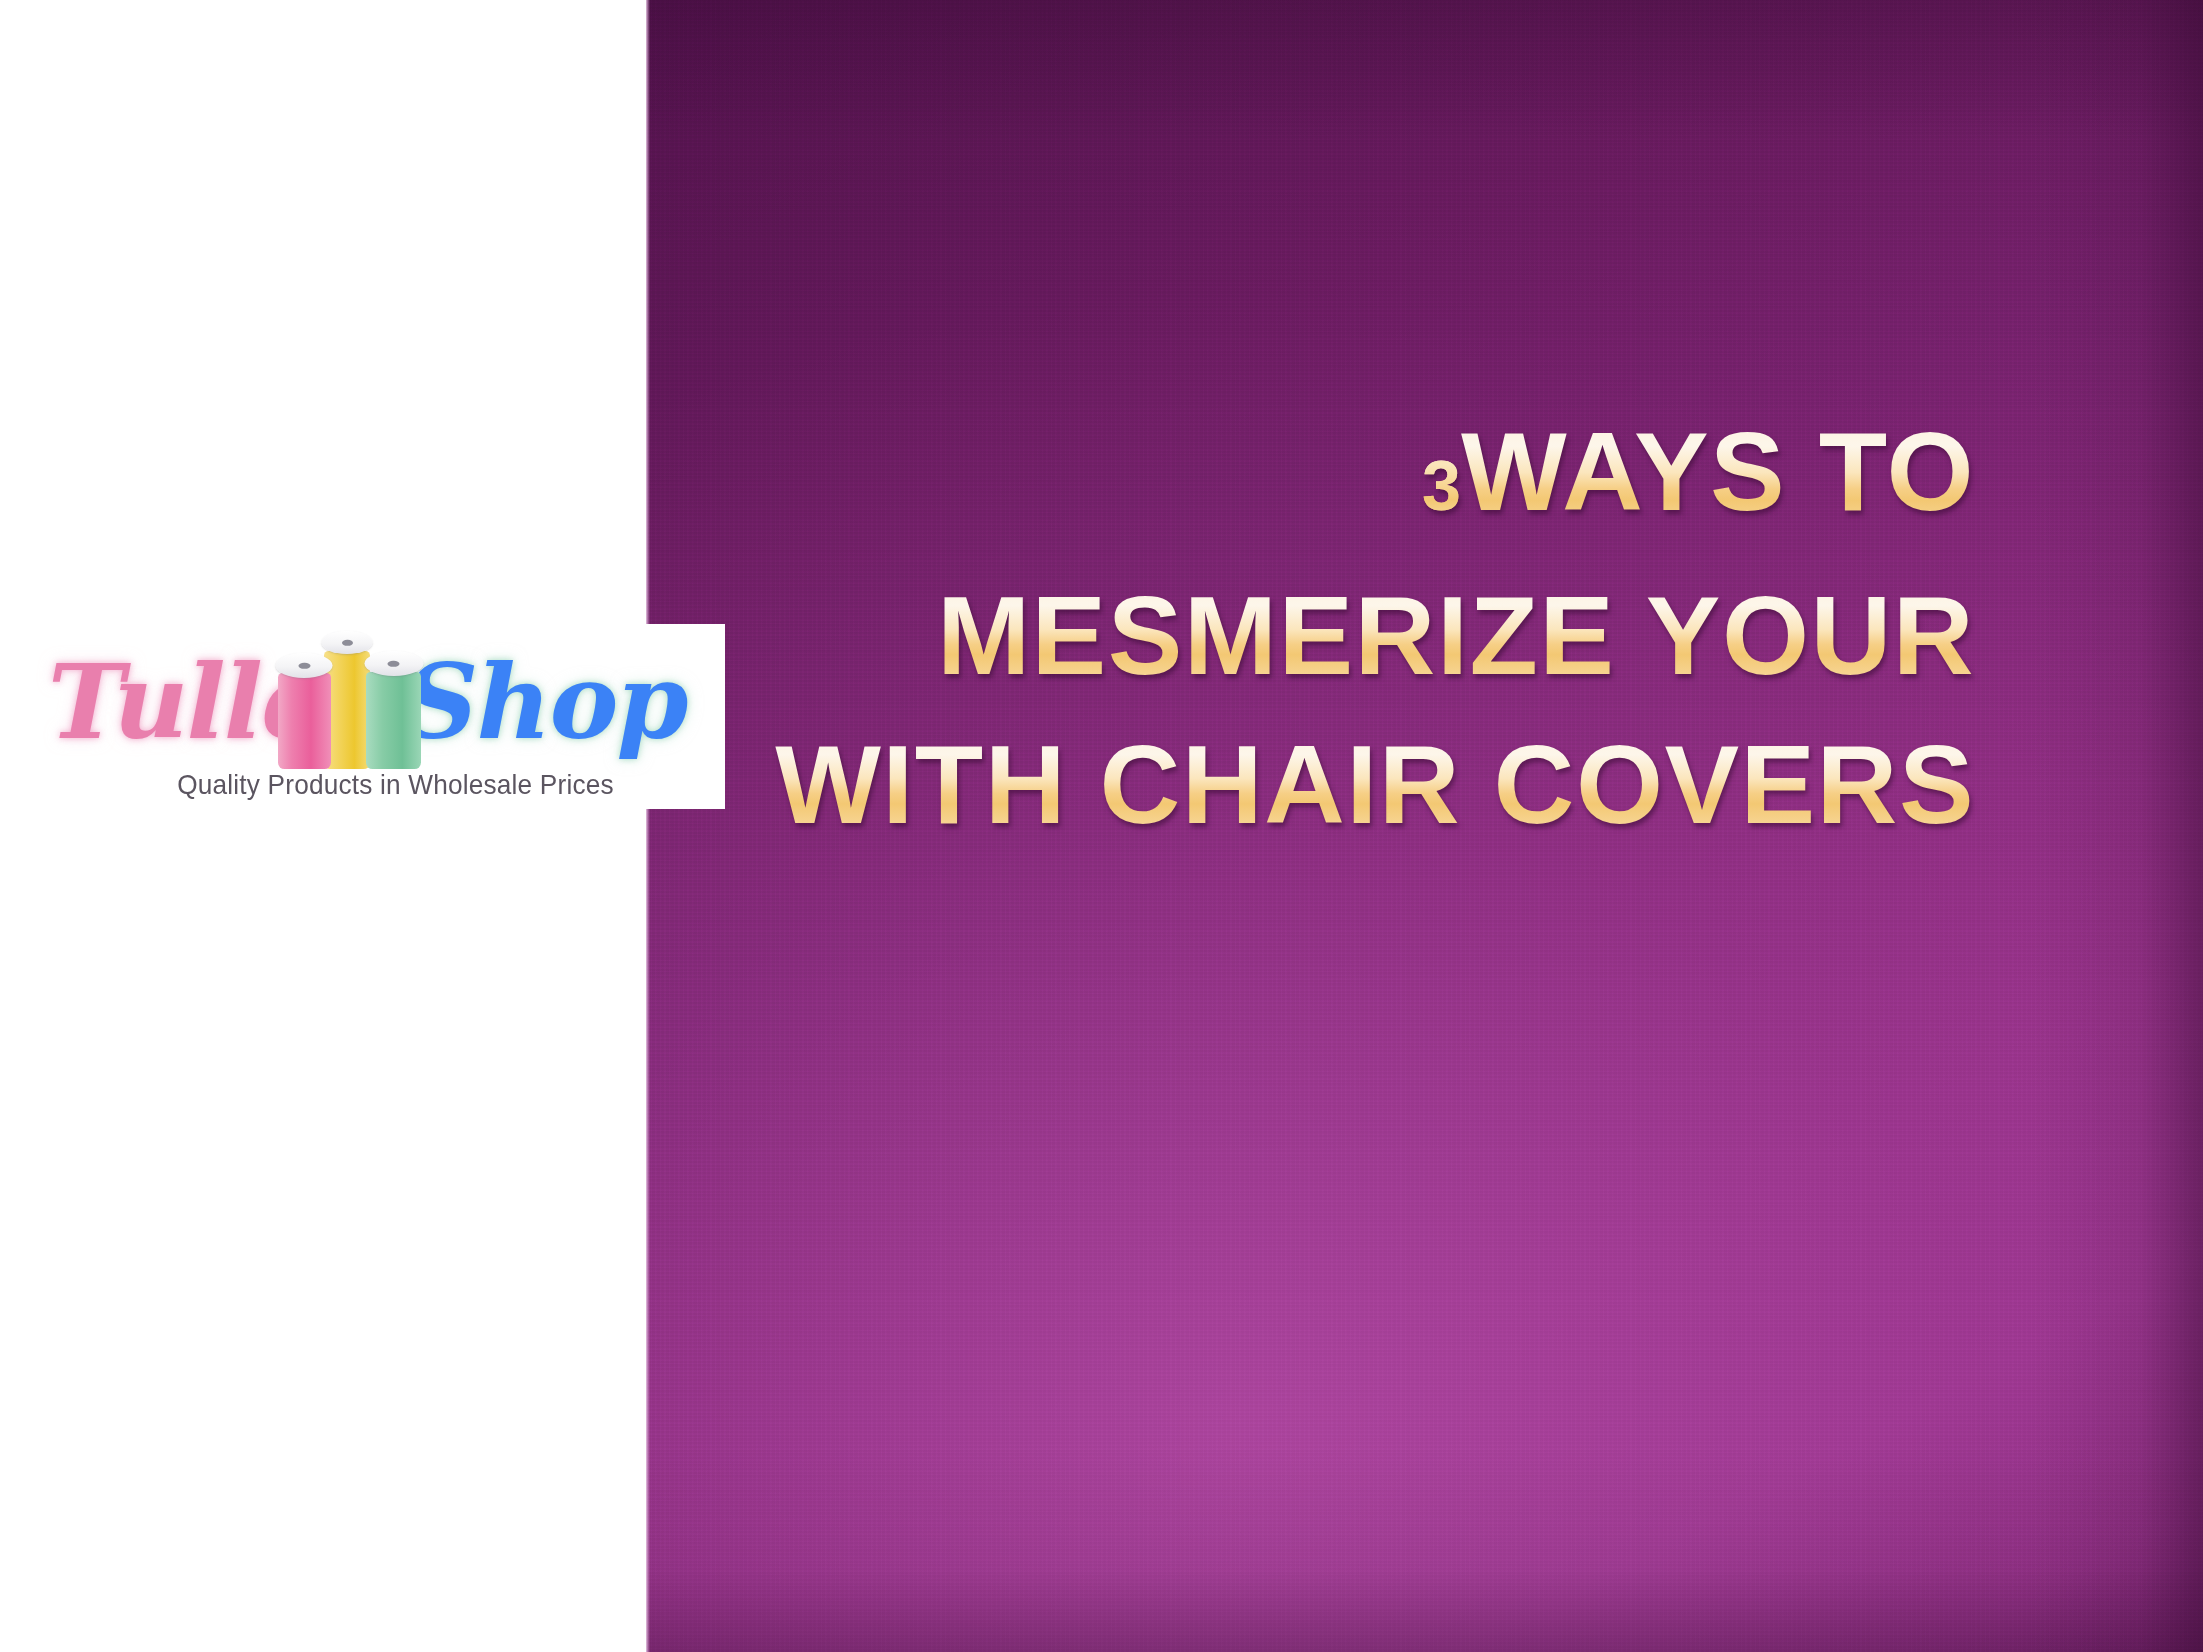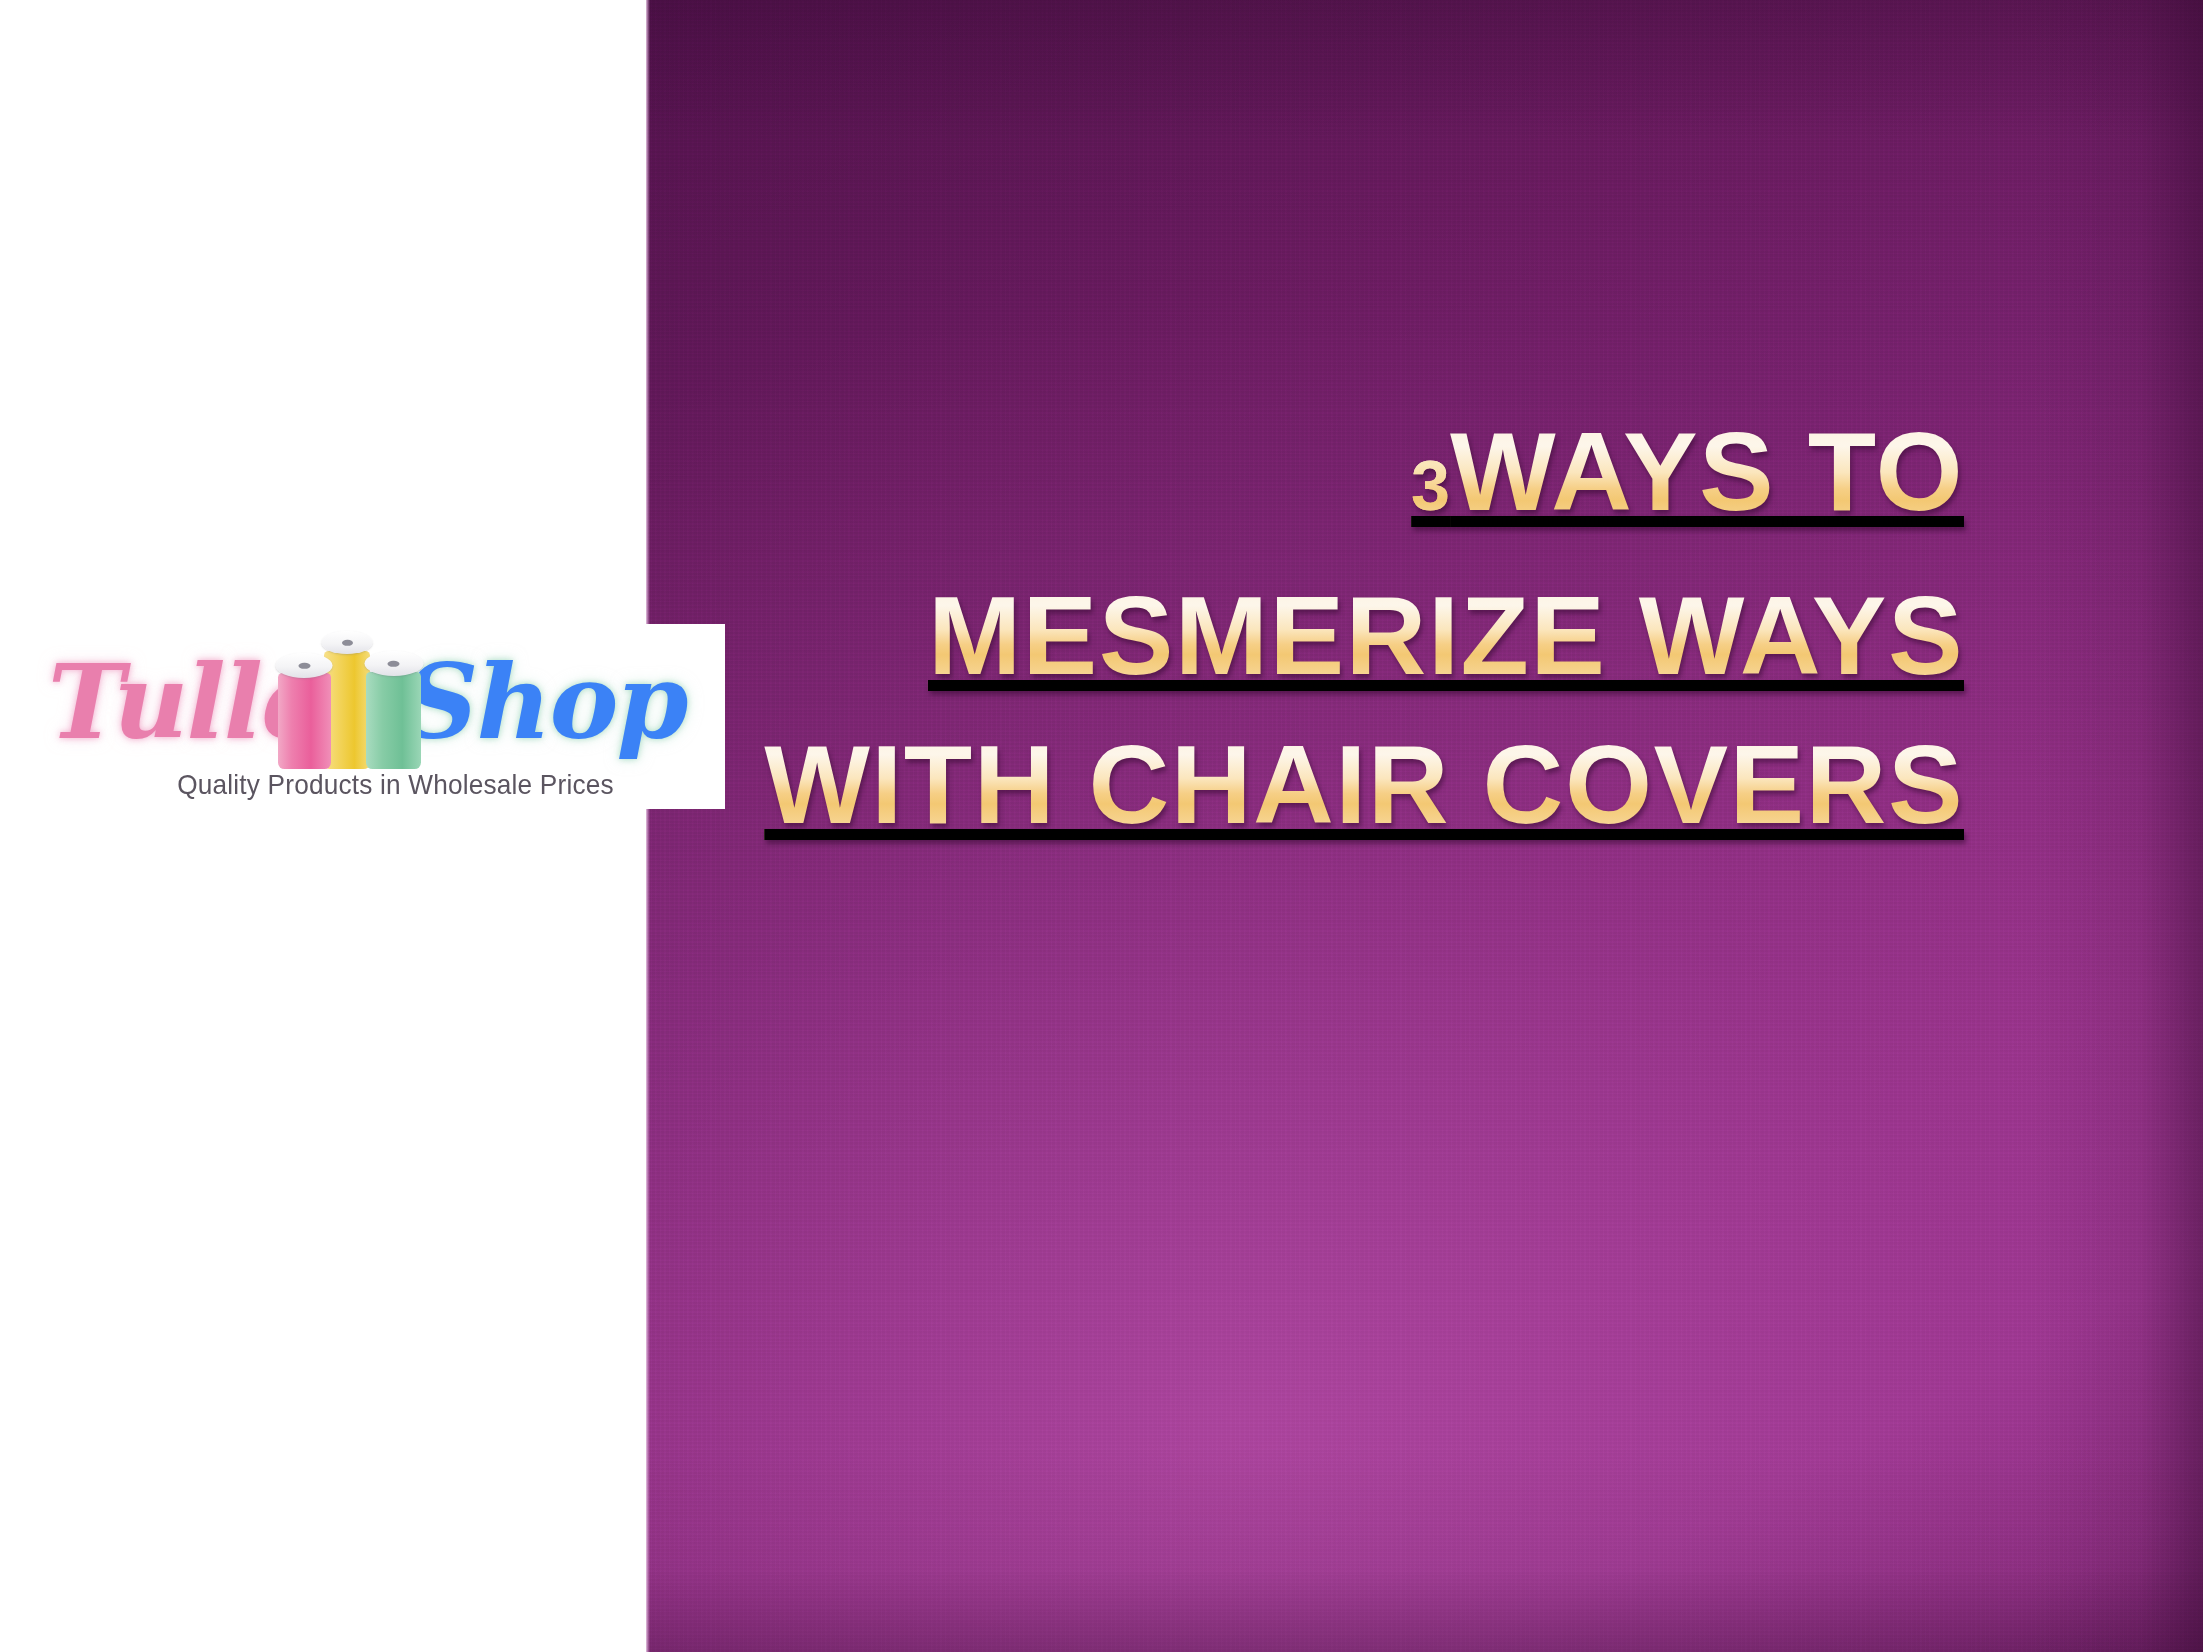--- a/index.html
+++ b/index.html
@@ -92,26 +92,25 @@
     background: linear-gradient(to right,
       rgba(236, 206, 232, 0.92) 0%,
       rgba(214, 168, 210, 0.55) 45%,
       rgba(150, 70, 142, 0.0) 100%);
     pointer-events: none;
   }
 
   
   .title-block {
     position: absolute;
-    right: 240px;
+    right: 229px;
     top: 397px;
     width: 1433px;
     text-align: right;
     z-index: 6;
-    text-decoration: underline;
   }
 
   .title-line {
     display: block;
     font-family: "Liberation Sans", sans-serif;
     font-weight: bold;
     font-size: 112px;
     line-height: 149px;
     letter-spacing: 1.4px;
     white-space: nowrap;
@@ -297,21 +296,21 @@
   <div class="white-field"></div>
 
   <div class="purple-panel">
     <div class="panel-texture"></div>
     <div class="panel-vignette"></div>
     <div class="panel-left-edge"></div>
   </div>
 
   <div class="title-block">
     <span class="title-line"><span class="title-numeral">3</span><span>WAYS TO</span></span>
-    <span class="title-line">MESMERIZE WAYS</span>
+    <span class="title-line">MESMERIZE YOUR</span>
     <span class="title-line">WITH CHAIR COVERS</span>
   </div>
 
   <div class="logo-card">
     <div class="logo-inner">
 
       <div class="wordmark">
         <span class="word word-tulle">Tulle</span>
         <span class="word word-shop">Shop</span>
 

